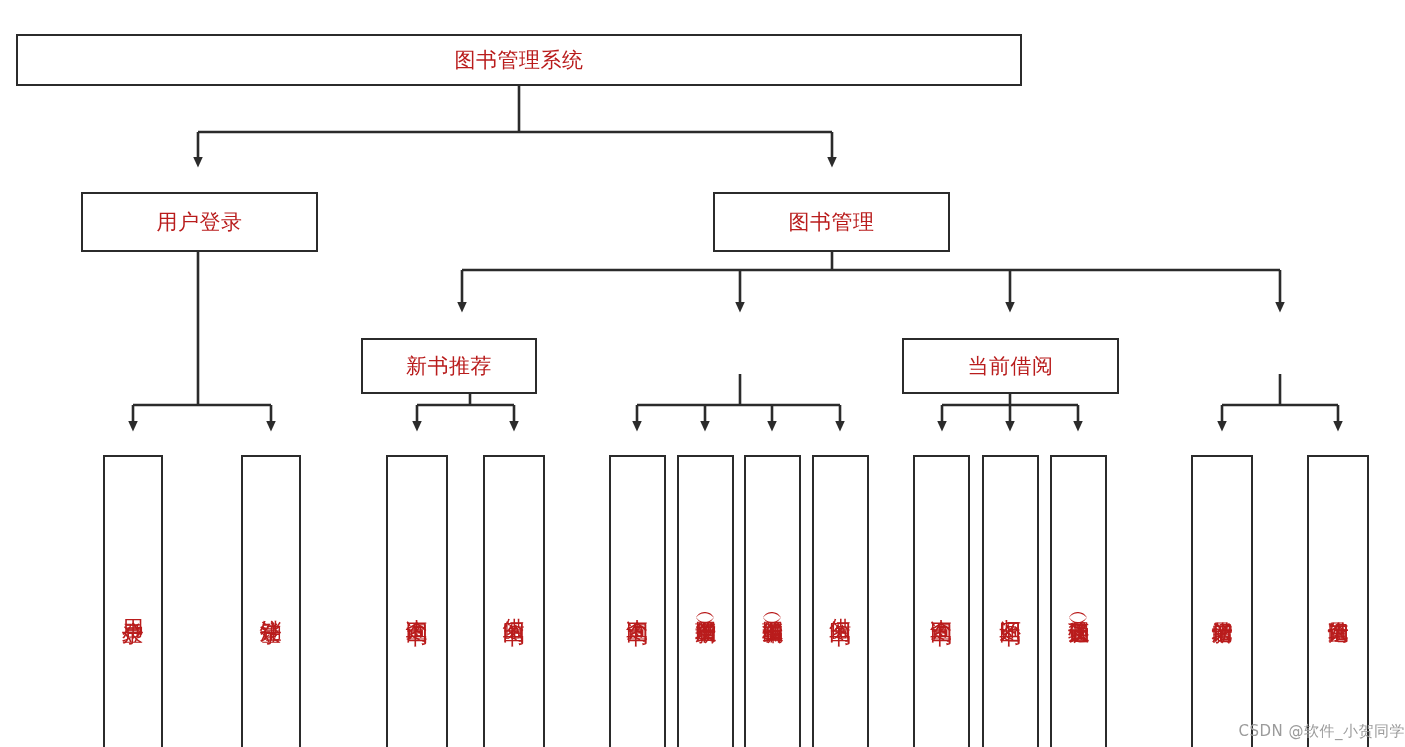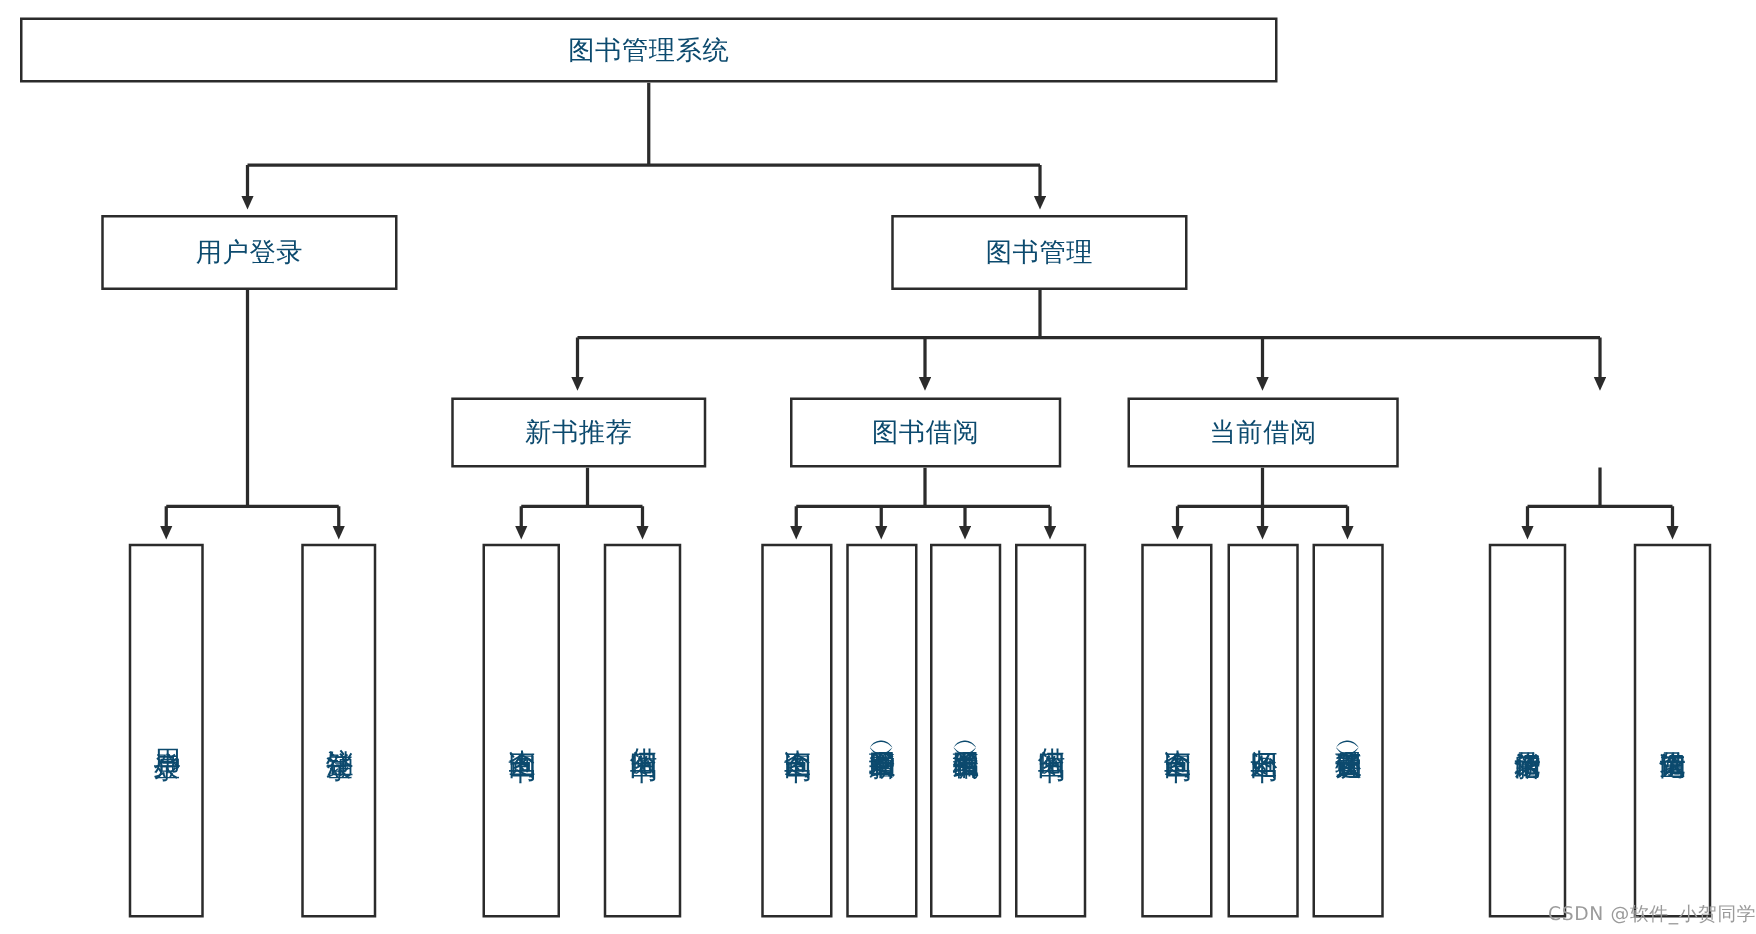--- a/index.html
+++ b/index.html
@@ -26,21 +26,22 @@
     pointer-events: none;
   }
   .node {
     position: absolute;
     box-sizing: border-box;
     border: 2px solid #2b2b2b;
     background: #ffffff;
     display: flex;
     align-items: center;
     justify-content: center;
-    color: #0c4a6e;
+    color: #b91c1c;
+    margin-top: 20px;
   }
   .node .lbl {
     display: block;
     line-height: 1.18;
     text-align: center;
     white-space: nowrap;
   }
   .node.horiz .lbl {
     font-size: 21px;
     letter-spacing: 0.5px;
@@ -134,25 +135,22 @@
     <span class="lbl">图书管理系统</span>
   </div>
 
   <div class="node horiz" style="left:81px; top:172px; width:237px; height:60px;">
     <span class="lbl">用户登录</span>
   </div>
   <div class="node horiz" style="left:713px; top:172px; width:237px; height:60px;">
     <span class="lbl">图书管理</span>
   </div>
 
-  <div class="node horiz" style="left:361px; top:318px; width:204px; height:56px;">
+  <div class="node horiz" style="left:361px; top:318px; width:176px; height:56px;">
     <span class="lbl">新书推荐</span>
-  </div>
-  <div class="node horiz" style="left:632px; top:318px; width:217px; height:56px;">
-    <span class="lbl">图书借阅</span>
   </div>
   <div class="node horiz" style="left:902px; top:318px; width:217px; height:56px;justify-content:center;">
     <span class="lbl">当前借阅</span>
   </div>
 
   <div class="node vert" style="left:103px; top:435px; width:60px; height:299px;">
     <span class="lbl">用户登录</span>
   </div>
   <div class="node vert" style="left:241px; top:435px; width:60px; height:299px;">
     <span class="lbl">注销登录</span>

